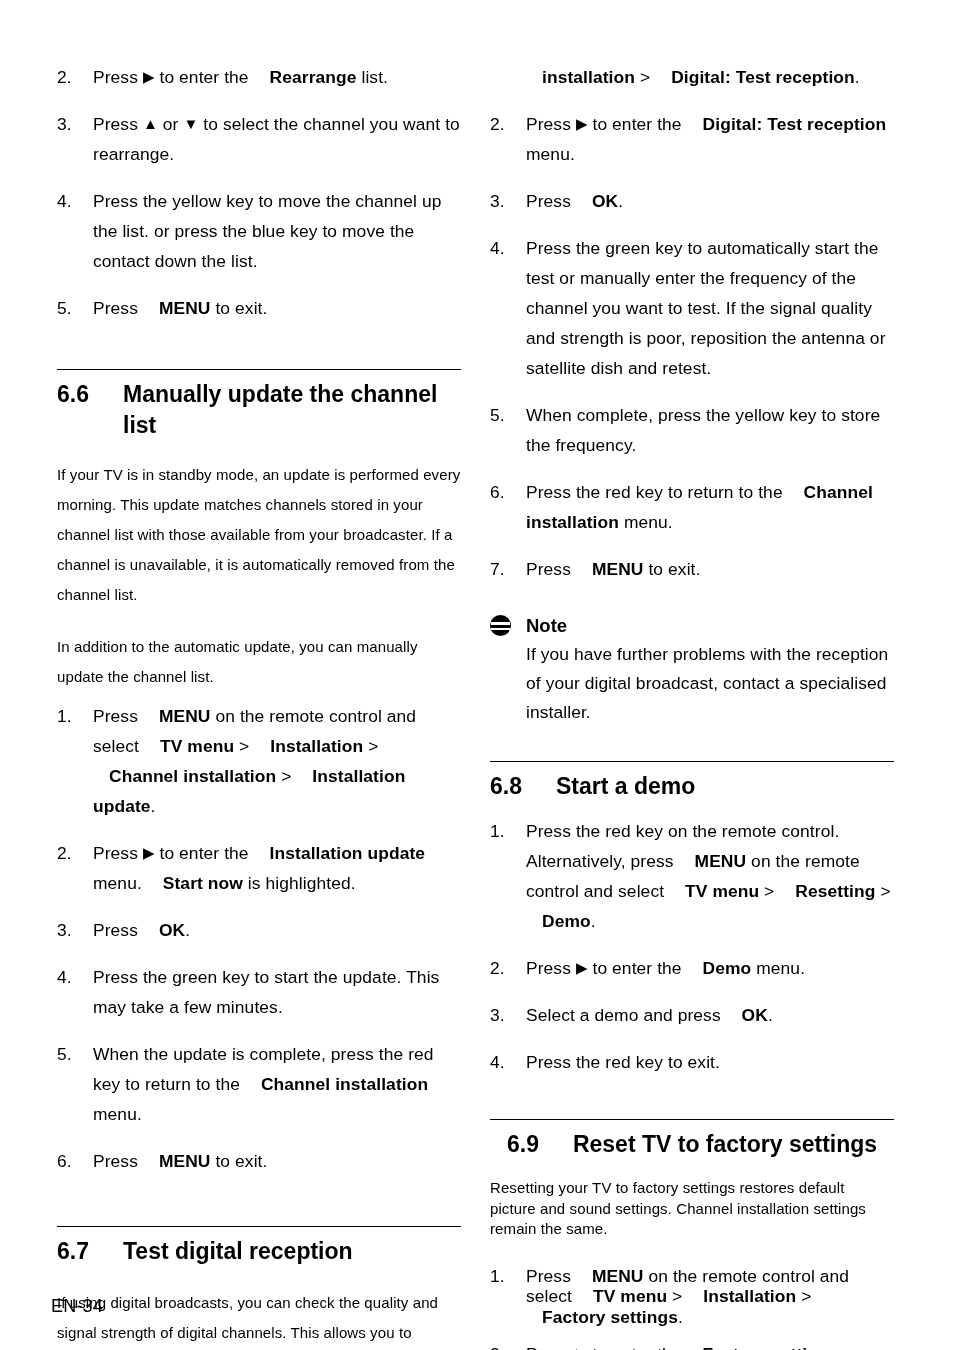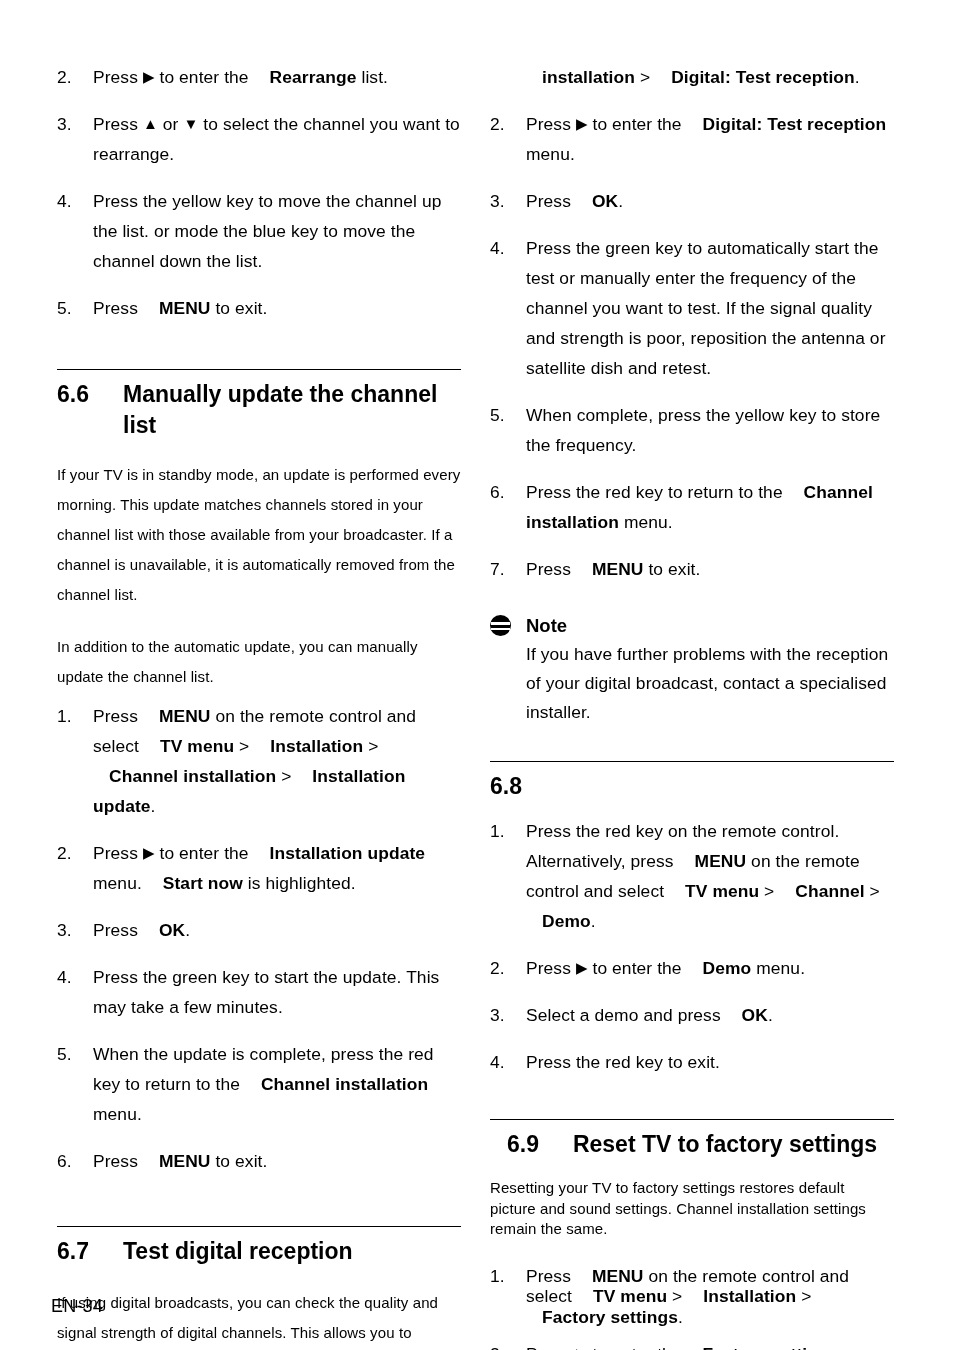--- a/index.html
+++ b/index.html
@@ -168,21 +168,21 @@
       <li class="item">
         <span class="num">2.</span>
         <span class="txt">Press <span class="tri">▶</span> to enter the <b>Rearrange</b> list.</span>
       </li>
       <li class="item">
         <span class="num">3.</span>
         <span class="txt">Press <span class="tri">▲</span> or <span class="tri">▼</span> to select the channel you want to rearrange.</span>
       </li>
       <li class="item">
         <span class="num">4.</span>
-        <span class="txt">Press the yellow key to move the channel up the list. or mode the blue key to move the channel down the list.</span>
+        <span class="txt">Press the yellow key to move the channel up the list. or press the blue key to move the contact down the list.</span>
       </li>
       <li class="item">
         <span class="num">5.</span>
         <span class="txt">Press <b>MENU</b> to exit.</span>
       </li>
     </ol>
 
     <div class="section gap-before-6-6">
       <hr class="rule">
       <h2 class="sec-head">
@@ -270,27 +270,28 @@
     <div class="note">
       <span class="note-icon"></span>
       <div class="note-head">Note</div>
       <div class="note-body">If you have further problems with the reception of your digital broadcast, contact a specialised installer.</div>
     </div>
 
     <div class="section gap-before-6-8">
       <hr class="rule">
       <h2 class="sec-head">
         <span class="sec-num">6.8</span>
+        <span class="sec-title">Start a demo</span>
       </h2>
     </div>
 
     <ol class="list" style="list-style:none;margin:0;padding:0;">
       <li class="item">
         <span class="num">1.</span>
-        <span class="txt">Press the red key on the remote control. Alternatively, press <b>MENU</b> on the remote control and select <b>TV menu</b> &gt; <b>Channel</b> &gt; <b>Demo</b>.</span>
+        <span class="txt">Press the red key on the remote control. Alternatively, press <b>MENU</b> on the remote control and select <b>TV menu</b> &gt; <b>Resetting</b> &gt; <b>Demo</b>.</span>
       </li>
       <li class="item">
         <span class="num">2.</span>
         <span class="txt">Press <span class="tri">▶</span> to enter the <b>Demo</b> menu.</span>
       </li>
       <li class="item">
         <span class="num">3.</span>
         <span class="txt">Select a demo and press <b>OK</b>.</span>
       </li>
       <li class="item">

